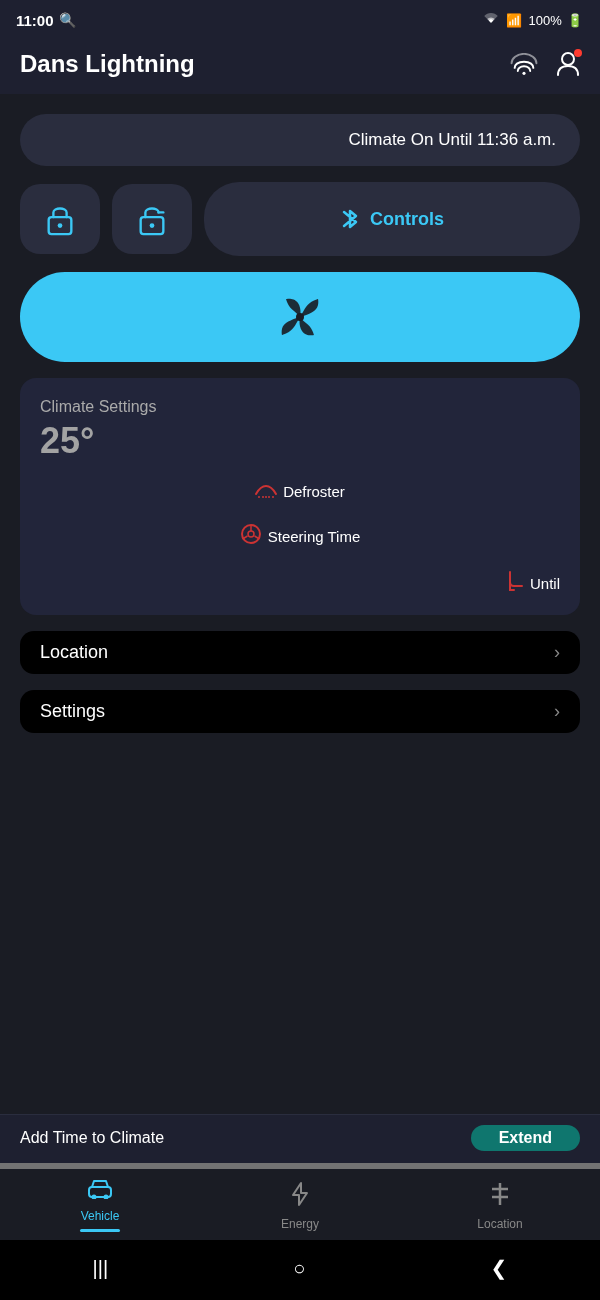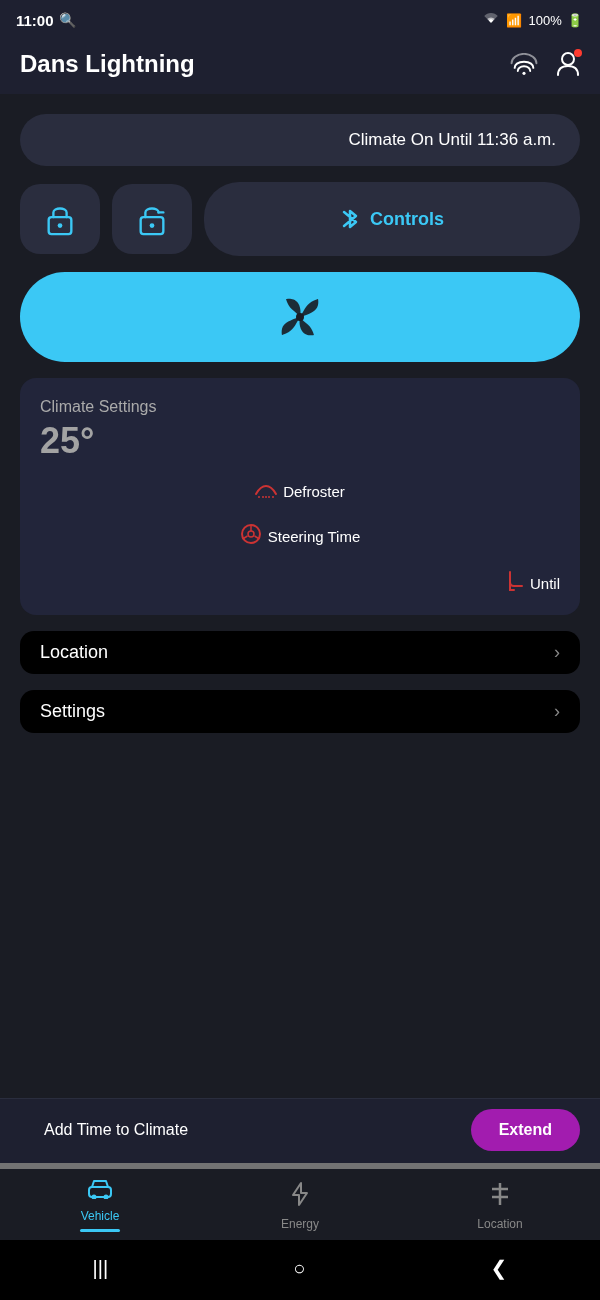--- a/index.html
+++ b/index.html
@@ -219,28 +219,27 @@
       padding: 10px 20px 12px 20px;
       display: flex;
       justify-content: space-between;
       align-items: center;
       border-top: 1px solid #2a2d3e;
     }
     .add-time-text {
       font-size: 16px;
       font-weight: 500;
       color: #fff;
-      margin-left: 24px;
     }
     .extend-btn {
-      background: #a21caf;
+      background: #0f766e;
       color: #fff;
       border: none;
       border-radius: 25px;
-      padding: 12px 28px;
+      padding: 4px 28px;
       font-size: 16px;
       font-weight: 700;
       cursor: pointer;
     }
 
     
     .tab-bar {
       background: #1a1c24;
       display: flex;
       justify-content: space-around;

